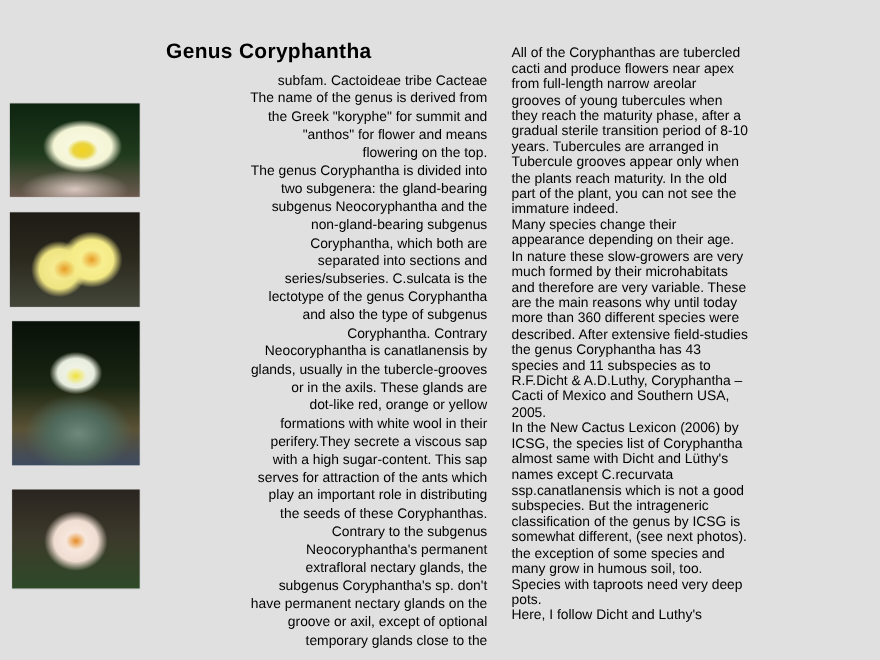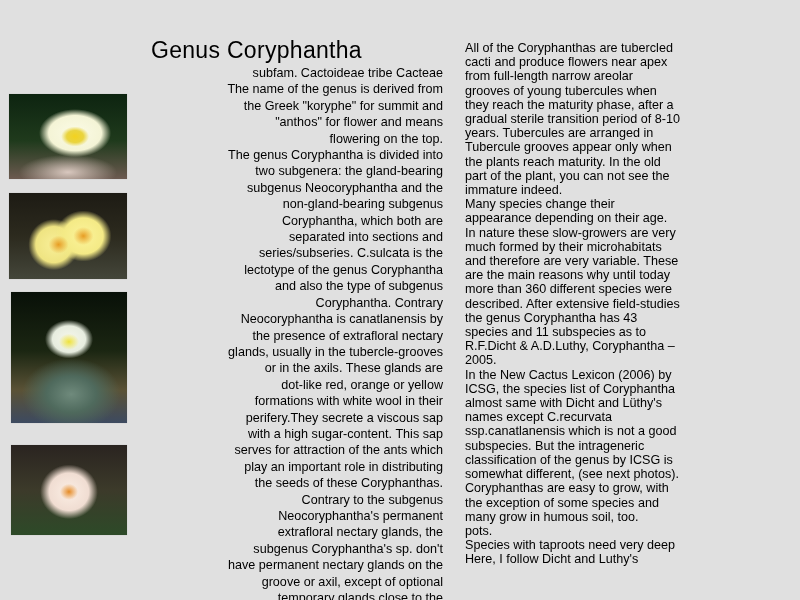--- a/index.html
+++ b/index.html
@@ -43,21 +43,21 @@
       linear-gradient(180deg, #081008 0%, #1b2612 45%, #5a5236 75%, #3d4a60 100%);
   }
   #photo-4 { left: 11px; top: 445px; width: 116px; height: 90px;
     background:
       radial-gradient(ellipse 9px 8px at 50% 52%, #e58a24 0%, rgba(0,0,0,0) 100%),
       radial-gradient(ellipse 36px 34px at 50% 52%, #fbeee4 0%, #f0ddd2 55%, rgba(0,0,0,0) 80%),
       linear-gradient(180deg, #2a2420 0%, #3c3a2a 50%, #2d4a28 100%);
   }
   .title {
     position: absolute; left: 151px; top: 37px;
-    font-size: 23px; font-weight: normal; letter-spacing: 0.3px;
+    font-size: 19px; font-weight: bold; letter-spacing: 0.3px;
     margin: 0; white-space: nowrap;
   }
   .col-left {
     position: absolute; left: 132px; top: 65px; width: 311px;
     text-align: right; font-size: 12.6px; line-height: 16.4px;
   }
   .col-right {
     position: absolute; left: 465px; top: 41px; width: 335px;
     text-align: left; font-size: 12.6px; line-height: 14.2px;
   }
@@ -87,21 +87,20 @@
   <span class="line">two subgenera: the gland-bearing</span>
   <span class="line">subgenus Neocoryphantha and the</span>
   <span class="line">non-gland-bearing subgenus</span>
   <span class="line">Coryphantha, which both are</span>
   <span class="line">separated into sections and</span>
   <span class="line">series/subseries. C.sulcata is the</span>
   <span class="line">lectotype of the genus Coryphantha</span>
   <span class="line">and also the type of subgenus</span>
   <span class="line">Coryphantha. Contrary</span>
   <span class="line">Neocoryphantha is canatlanensis by</span>
-  <span class="line">the presence of extrafloral nectary</span>
   <span class="line">glands, usually in the tubercle-grooves</span>
   <span class="line">or in the axils. These glands are</span>
   <span class="line">dot-like red, orange or yellow</span>
   <span class="line">formations with white wool in their</span>
   <span class="line">perifery.They secrete a viscous sap</span>
   <span class="line">with a high sugar-content. This sap</span>
   <span class="line">serves for attraction of the ants which</span>
   <span class="line">play an important role in distributing</span>
   <span class="line">the seeds of these Coryphanthas.</span>
   <span class="line">Contrary to the subgenus</span>
@@ -130,29 +129,29 @@
   <span class="line">appearance depending on their age.</span>
   <span class="line">In nature these slow-growers are very</span>
   <span class="line">much formed by their microhabitats</span>
   <span class="line">and therefore are very variable. These</span>
   <span class="line">are the main reasons why until today</span>
   <span class="line">more than 360 different species were</span>
   <span class="line">described. After extensive field-studies</span>
   <span class="line">the genus Coryphantha has 43</span>
   <span class="line">species and 11 subspecies as to</span>
   <span class="line">R.F.Dicht &amp; A.D.Luthy, Coryphantha –</span>
+  <span class="line">Cacti of Mexico and Southern USA,</span>
   <span class="line">2005.</span>
   <span class="line">In the New Cactus Lexicon (2006) by</span>
   <span class="line">ICSG, the species list of Coryphantha</span>
   <span class="line">almost same with Dicht and Lüthy's</span>
   <span class="line">names except C.recurvata</span>
   <span class="line">ssp.canatlanensis which is not a good</span>
   <span class="line">subspecies. But the intrageneric</span>
   <span class="line">classification of the genus by ICSG is</span>
   <span class="line">somewhat different, (see next photos).</span>
-  <span class="line">Coryphanthas are easy to grow, with</span>
   <span class="line">the exception of some species and</span>
   <span class="line">many grow in humous soil, too.</span>
+  <span class="line">Species with taproots need very deep</span>
   <span class="line">pots.</span>
-  <span class="line">Species with taproots need very deep</span>
   <span class="line">Here, I follow  Dicht and Luthy's</span>
 
 </div>
 
 </body></html>

